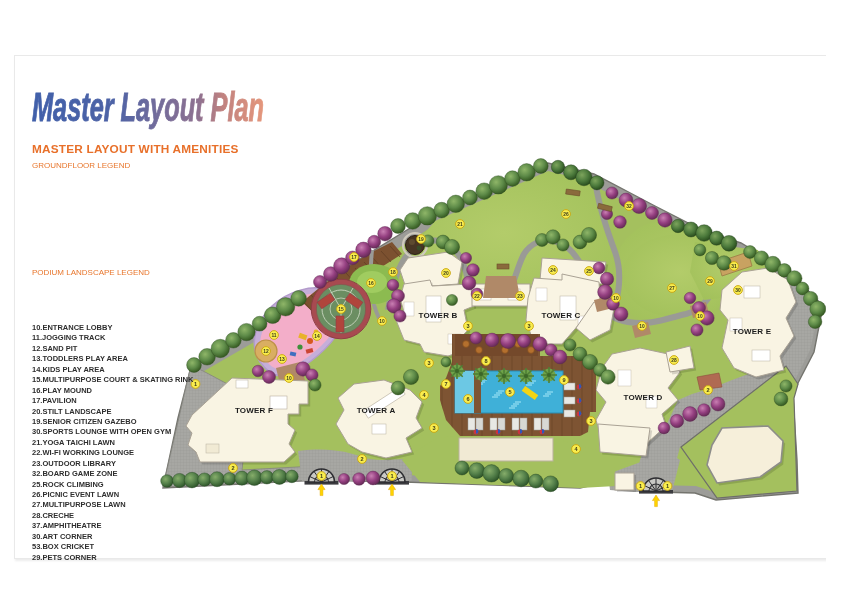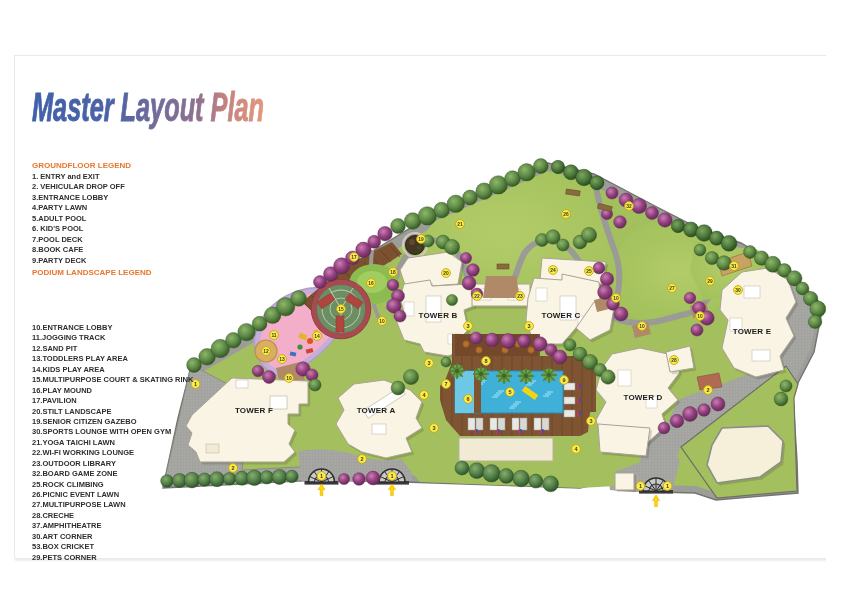--- a/index.html
+++ b/index.html
@@ -1,18 +1,18 @@
 <!DOCTYPE html>
 <html><head><meta charset="utf-8">
 <style>
 html,body{margin:0;padding:0;background:#ffffff;}
 #page{position:relative;width:826px;height:600px;font-family:"Liberation Sans",sans-serif;overflow:hidden;}
 #sheet{position:absolute;left:14px;top:55px;width:819px;height:502px;border:1px solid #e9e9e9;box-shadow:1px 2px 2px #ececec;background:#fff;}
 #amen{position:absolute;left:32px;top:142px;color:#e8702a;font-weight:bold;font-size:11.8px;letter-spacing:0.2px;}
-.lh{position:absolute;left:32px;color:#e8762c;font-weight:bold;font-size:8.0px;}
+.lh{position:absolute;left:32px;color:#e8762c;font-weight:normal;font-size:8.0px;}
 .ll{position:absolute;left:32px;color:#2e2e2e;font-weight:bold;font-size:7.5px;}
 .ll div{height:10.45px;line-height:10.45px;white-space:nowrap;}
 #plan{position:absolute;left:0;top:0;}
 </style></head>
 <body>
 <div id="page">
 
 <div id="sheet"></div>
 
 <svg id="plan" width="849" height="600" viewBox="0 0 849 600" font-family="'Liberation Sans', sans-serif">
@@ -787,34 +787,24 @@
 <g font-family="'Liberation Sans', sans-serif">
         <text x="438" y="318" font-size="8" font-weight="bold" fill="#1c1c1c" text-anchor="middle" letter-spacing="0.2">TOWER B</text>
         <text x="561" y="318" font-size="8" font-weight="bold" fill="#1c1c1c" text-anchor="middle" letter-spacing="0.2">TOWER C</text>
         <text x="254" y="413" font-size="8" font-weight="bold" fill="#1c1c1c" text-anchor="middle" letter-spacing="0.2">TOWER F</text>
         <text x="376" y="413" font-size="8" font-weight="bold" fill="#1c1c1c" text-anchor="middle" letter-spacing="0.2">TOWER A</text>
         <text x="643" y="400" font-size="8" font-weight="bold" fill="#1c1c1c" text-anchor="middle" letter-spacing="0.2">TOWER D</text>
         <text x="752" y="334" font-size="8" font-weight="bold" fill="#1c1c1c" text-anchor="middle" letter-spacing="0.2">TOWER E</text>
       </g>
 </svg>
 
+<div id="amen">MASTER LAYOUT WITH AMENITIES</div>
 
 <div class="lh" style="top:161px;">GROUNDFLOOR LEGEND</div>
 
-<div class="ll" style="top:172px;">
-<div>1. ENTRY and EXIT</div>
-<div>2. VEHICULAR DROP OFF</div>
-<div>3.ENTRANCE LOBBY</div>
-<div>4.PARTY LAWN</div>
-<div>5.ADULT POOL</div>
-<div>6. KID'S POOL</div>
-<div>7.POOL DECK</div>
-<div>8.BOOK CAFE</div>
-<div>9.PARTY DECK</div>
-</div>
 
 <div class="lh" style="top:268px;">PODIUM LANDSCAPE LEGEND</div>
 
 <div class="ll" style="top:279px;margin-top:44px;">
 <div>10.ENTRANCE LOBBY</div>
 <div>11.JOGGING TRACK</div>
 <div>12.SAND PIT</div>
 <div>13.TODDLERS PLAY AREA</div>
 <div>14.KIDS PLAY AREA</div>
 <div>15.MULTIPURPOSE COURT &amp; SKATING RINK</div>

